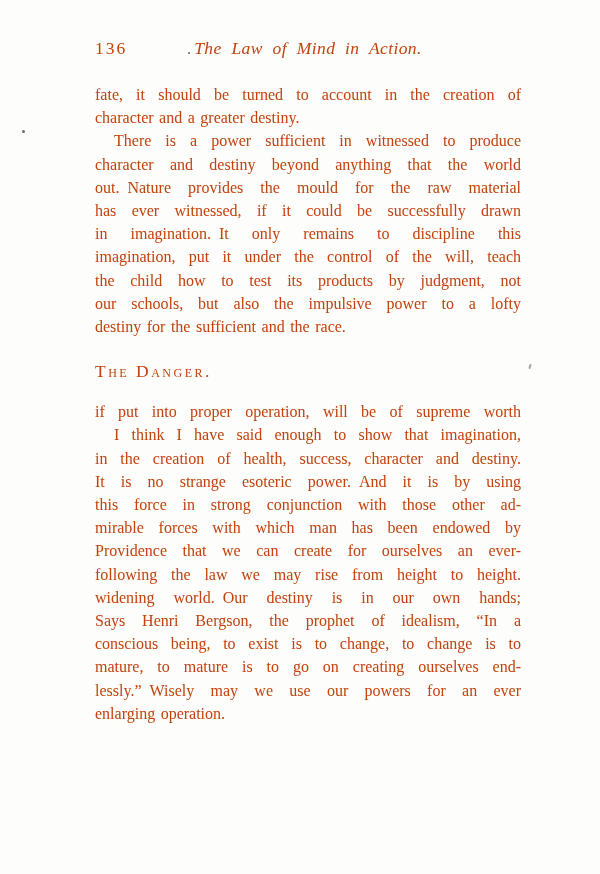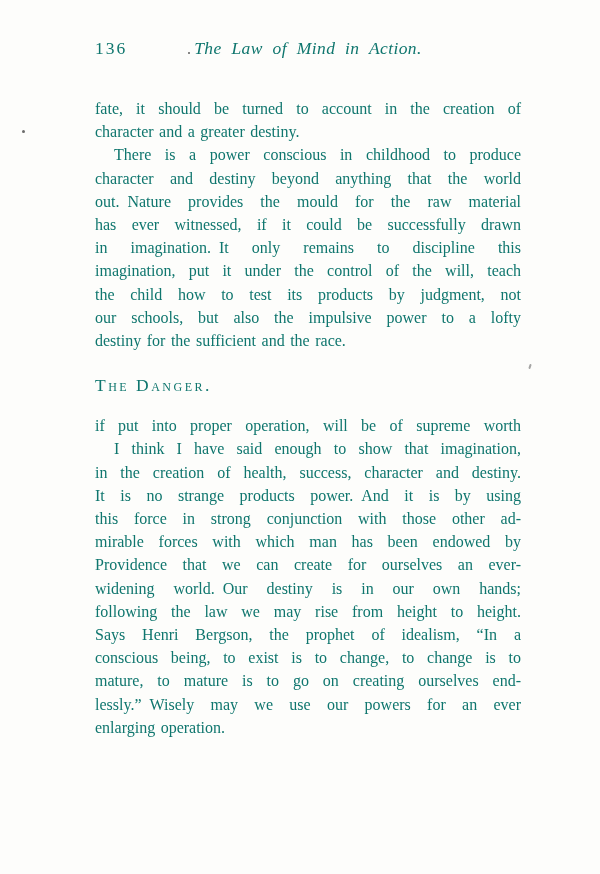--- a/index.html
+++ b/index.html
@@ -7,21 +7,21 @@
     padding: 0;
     background: #ffffff;
   }
   .page {
     position: relative;
     width: 600px;
     height: 874px;
     background: #fdfdfb;
     overflow: hidden;
     font-family: "Liberation Serif", "DejaVu Serif", serif;
-    color: #0f766e;
+    color: #c2410c;
   }
   
   .header {
     position: absolute;
     top: 38px;
     left: 95px;
     width: 426px;
     height: 24px;
   }
   .page-number {
@@ -37,21 +37,20 @@
     font-size: 17.5px;
     word-spacing: 5px;
     letter-spacing: 0.4px;
   }
   
   .body-text {
     position: absolute;
     top: 83px;
     left: 95px;
     width: 426px;
-    margin-top: 14px;
   }
   .paragraph { margin: 0; }
   .line {
     font-size: 16px;
     line-height: 23.2px;
     text-align: justify;
     text-align-last: justify;
     word-spacing: 1.5px;
     white-space: normal;
   }
@@ -83,41 +82,41 @@
     <span class="page-number">136</span>
     <div class="running-title">The Law of Mind in Action.</div>
   </div>
 
   <div class="body-text">
       <div class="paragraph">
         <div class="line">fate, it should be turned to account in the creation of</div>
         <div class="line last">character and a greater destiny.</div>
       </div>
       <div class="paragraph">
-        <div class="line first">There is a power conscious in childhood to produce</div>
+        <div class="line first">There is a power sufficient in witnessed to produce</div>
         <div class="line">character and destiny beyond anything that the world</div>
         <div class="line">out. Nature provides the mould for the raw material</div>
         <div class="line">has ever witnessed, if it could be successfully drawn</div>
         <div class="line">in imagination. It only remains to discipline this</div>
         <div class="line">imagination, put it under the control of the will, teach</div>
         <div class="line">the child how to test its products by judgment, not</div>
         <div class="line">our schools, but also the impulsive power to a lofty</div>
         <div class="line last">destiny for the sufficient and the race.</div>
       </div>
       <div class="section-heading">The Danger.</div>
       <div class="paragraph">
         <div class="line">if put into proper operation, will be of supreme worth</div>
         <div class="line first">I think I have said enough to show that imagination,</div>
         <div class="line">in the creation of health, success, character and destiny.</div>
-        <div class="line">It is no strange products power. And it is by using</div>
+        <div class="line">It is no strange esoteric power. And it is by using</div>
         <div class="line">this force in strong conjunction with those other ad-</div>
         <div class="line">mirable forces with which man has been endowed by</div>
         <div class="line">Providence that we can create for ourselves an ever-</div>
+        <div class="line">following the law we may rise from height to height.</div>
         <div class="line">widening world. Our destiny is in our own hands;</div>
-        <div class="line">following the law we may rise from height to height.</div>
         <div class="line">Says Henri Bergson, the prophet of idealism, “In a</div>
         <div class="line">conscious being, to exist is to change, to change is to</div>
         <div class="line">mature, to mature is to go on creating ourselves end-</div>
         <div class="line">lessly.” Wisely may we use our powers for an ever</div>
         <div class="line last">enlarging operation.</div>
       </div>
     </div>
 
   <div class="speck s1"></div>
   <div class="speck s2"></div>

